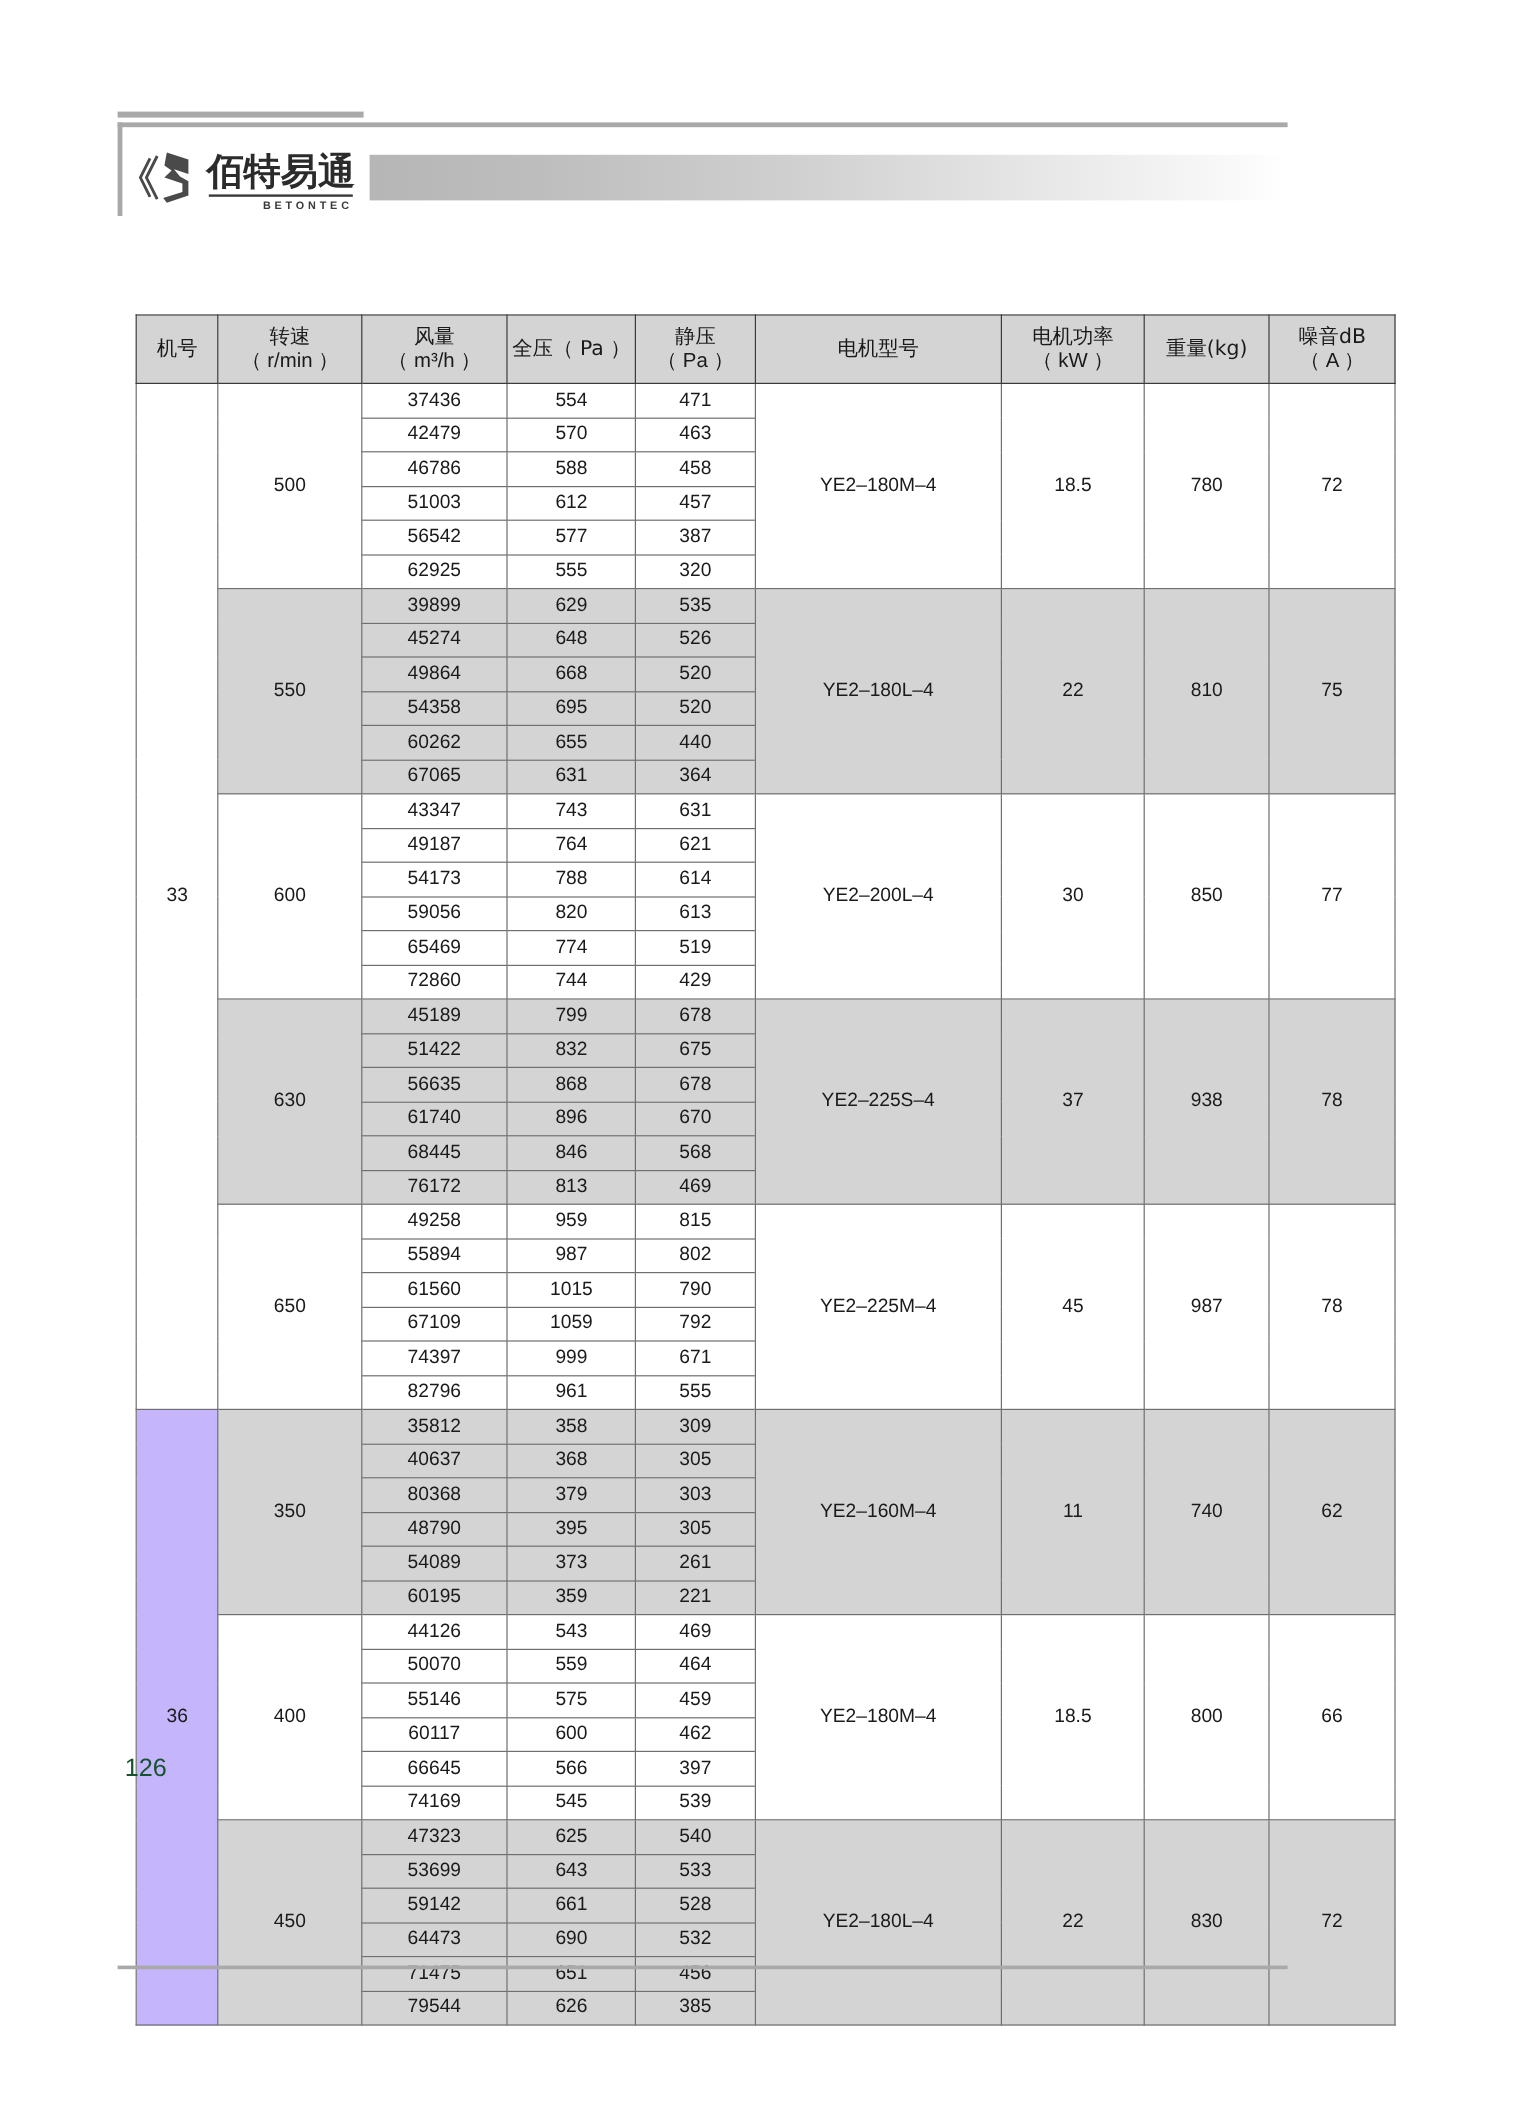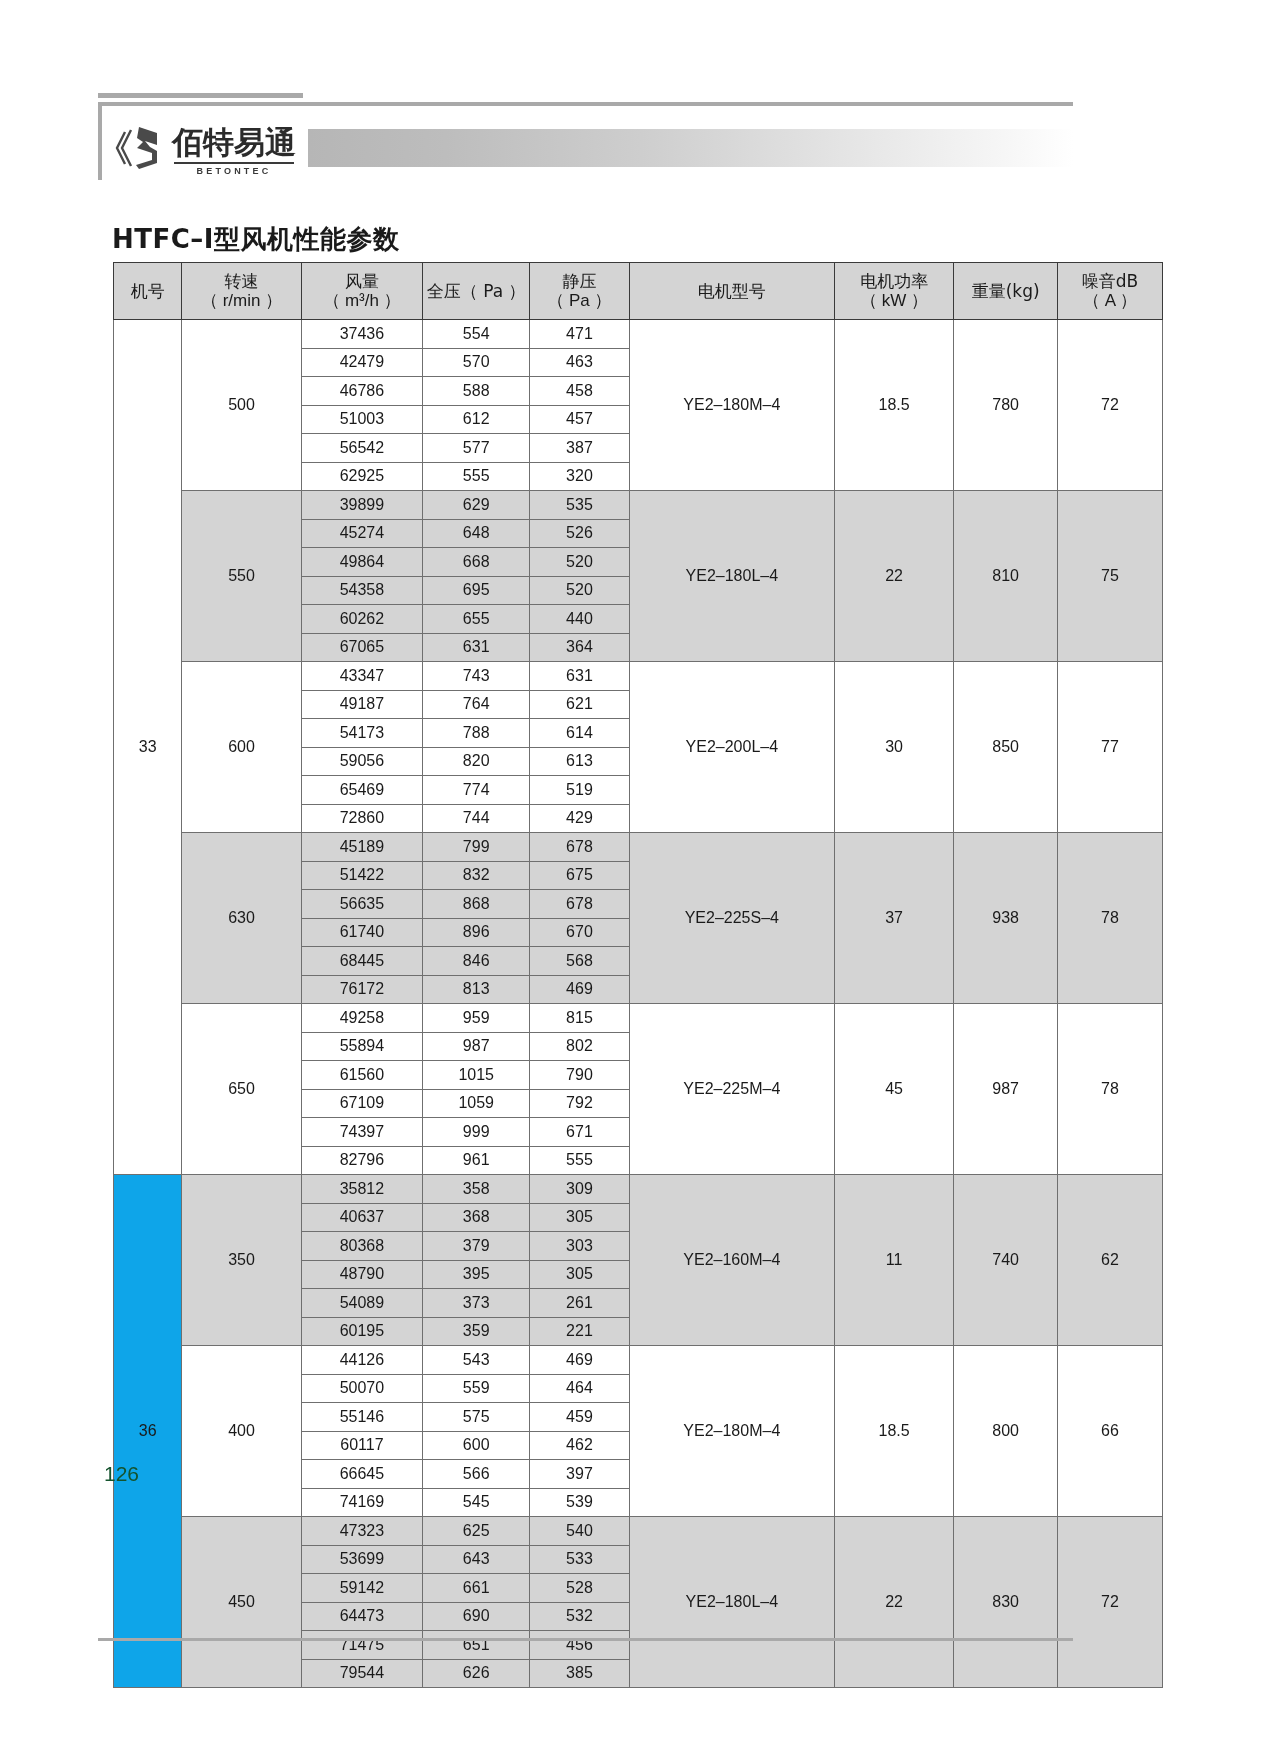--- a/index.html
+++ b/index.html
@@ -85,21 +85,21 @@
     position: absolute;
     left: 62px;
     top: 44px;
     width: 120px;
     font-size: 9px;
     letter-spacing: 3.2px;
     color: #3a3a3a;
     font-weight: bold;
     border-top: 2px solid #3a3a3a;
     padding-top: 2px;
-    text-align: center;
+    text-align: right;
     font-family: "Liberation Sans", sans-serif;
   }
 
   .iso-bar {
     position: absolute;
     left: 308px;
     top: 129px;
     width: 765px;
     height: 38px;
     background: linear-gradient(to right, #b6b6b6 0%, #bdbdbd 18%, #cfcfcf 45%, #e6e6e6 72%, #f7f7f7 92%, #ffffff 100%);
@@ -242,21 +242,20 @@
           </g>
         </svg>
       </span>
       <span class="logo-cn">佰特易通</span>
       <span class="logo-en">BETONTEC</span>
     </div>
 
     <div class="iso-bar"></div>
   </div>
 
-  <div class="doc-title">HTFC–I型风机性能参数</div>
 
   <div class="table-wrap">
     <table class="perf">
       <colgroup>
         <col class="c-machine">
           <col class="c-rpm">
           <col class="c-flow">
           <col class="c-tp">
         <col class="c-sp">
           <col class="c-motor">
@@ -471,21 +470,21 @@
             <td class="tight">74397</td>
             <td class="tight">999</td>
             <td class="tight">671</td>
           </tr>
           <tr class="band-plain">
             <td class="tight">82796</td>
             <td class="tight">961</td>
             <td class="tight">555</td>
           </tr>
           <tr class="band-shade">
-            <td rowspan="18" class="machine-cell grp-border-top" style="background: #0ea5e9;">36</td>
+            <td rowspan="18" class="machine-cell grp-border-top" style="background: #c4b5fd;">36</td>
             <td rowspan="6" class="rpm-cell grp-border-top">350</td>
             <td class="tight grp-border-top">35812</td>
             <td class="tight grp-border-top">358</td>
             <td class="tight grp-border-top">309</td>
             <td rowspan="6" class="motor-cell grp-border-top">YE2–160M–4</td>
             <td rowspan="6" class="pw-cell grp-border-top">11</td>
             <td rowspan="6" class="wt-cell grp-border-top">740</td>
             <td rowspan="6" class="noise-cell grp-border-top">62</td>
           </tr>
           <tr class="band-shade">

